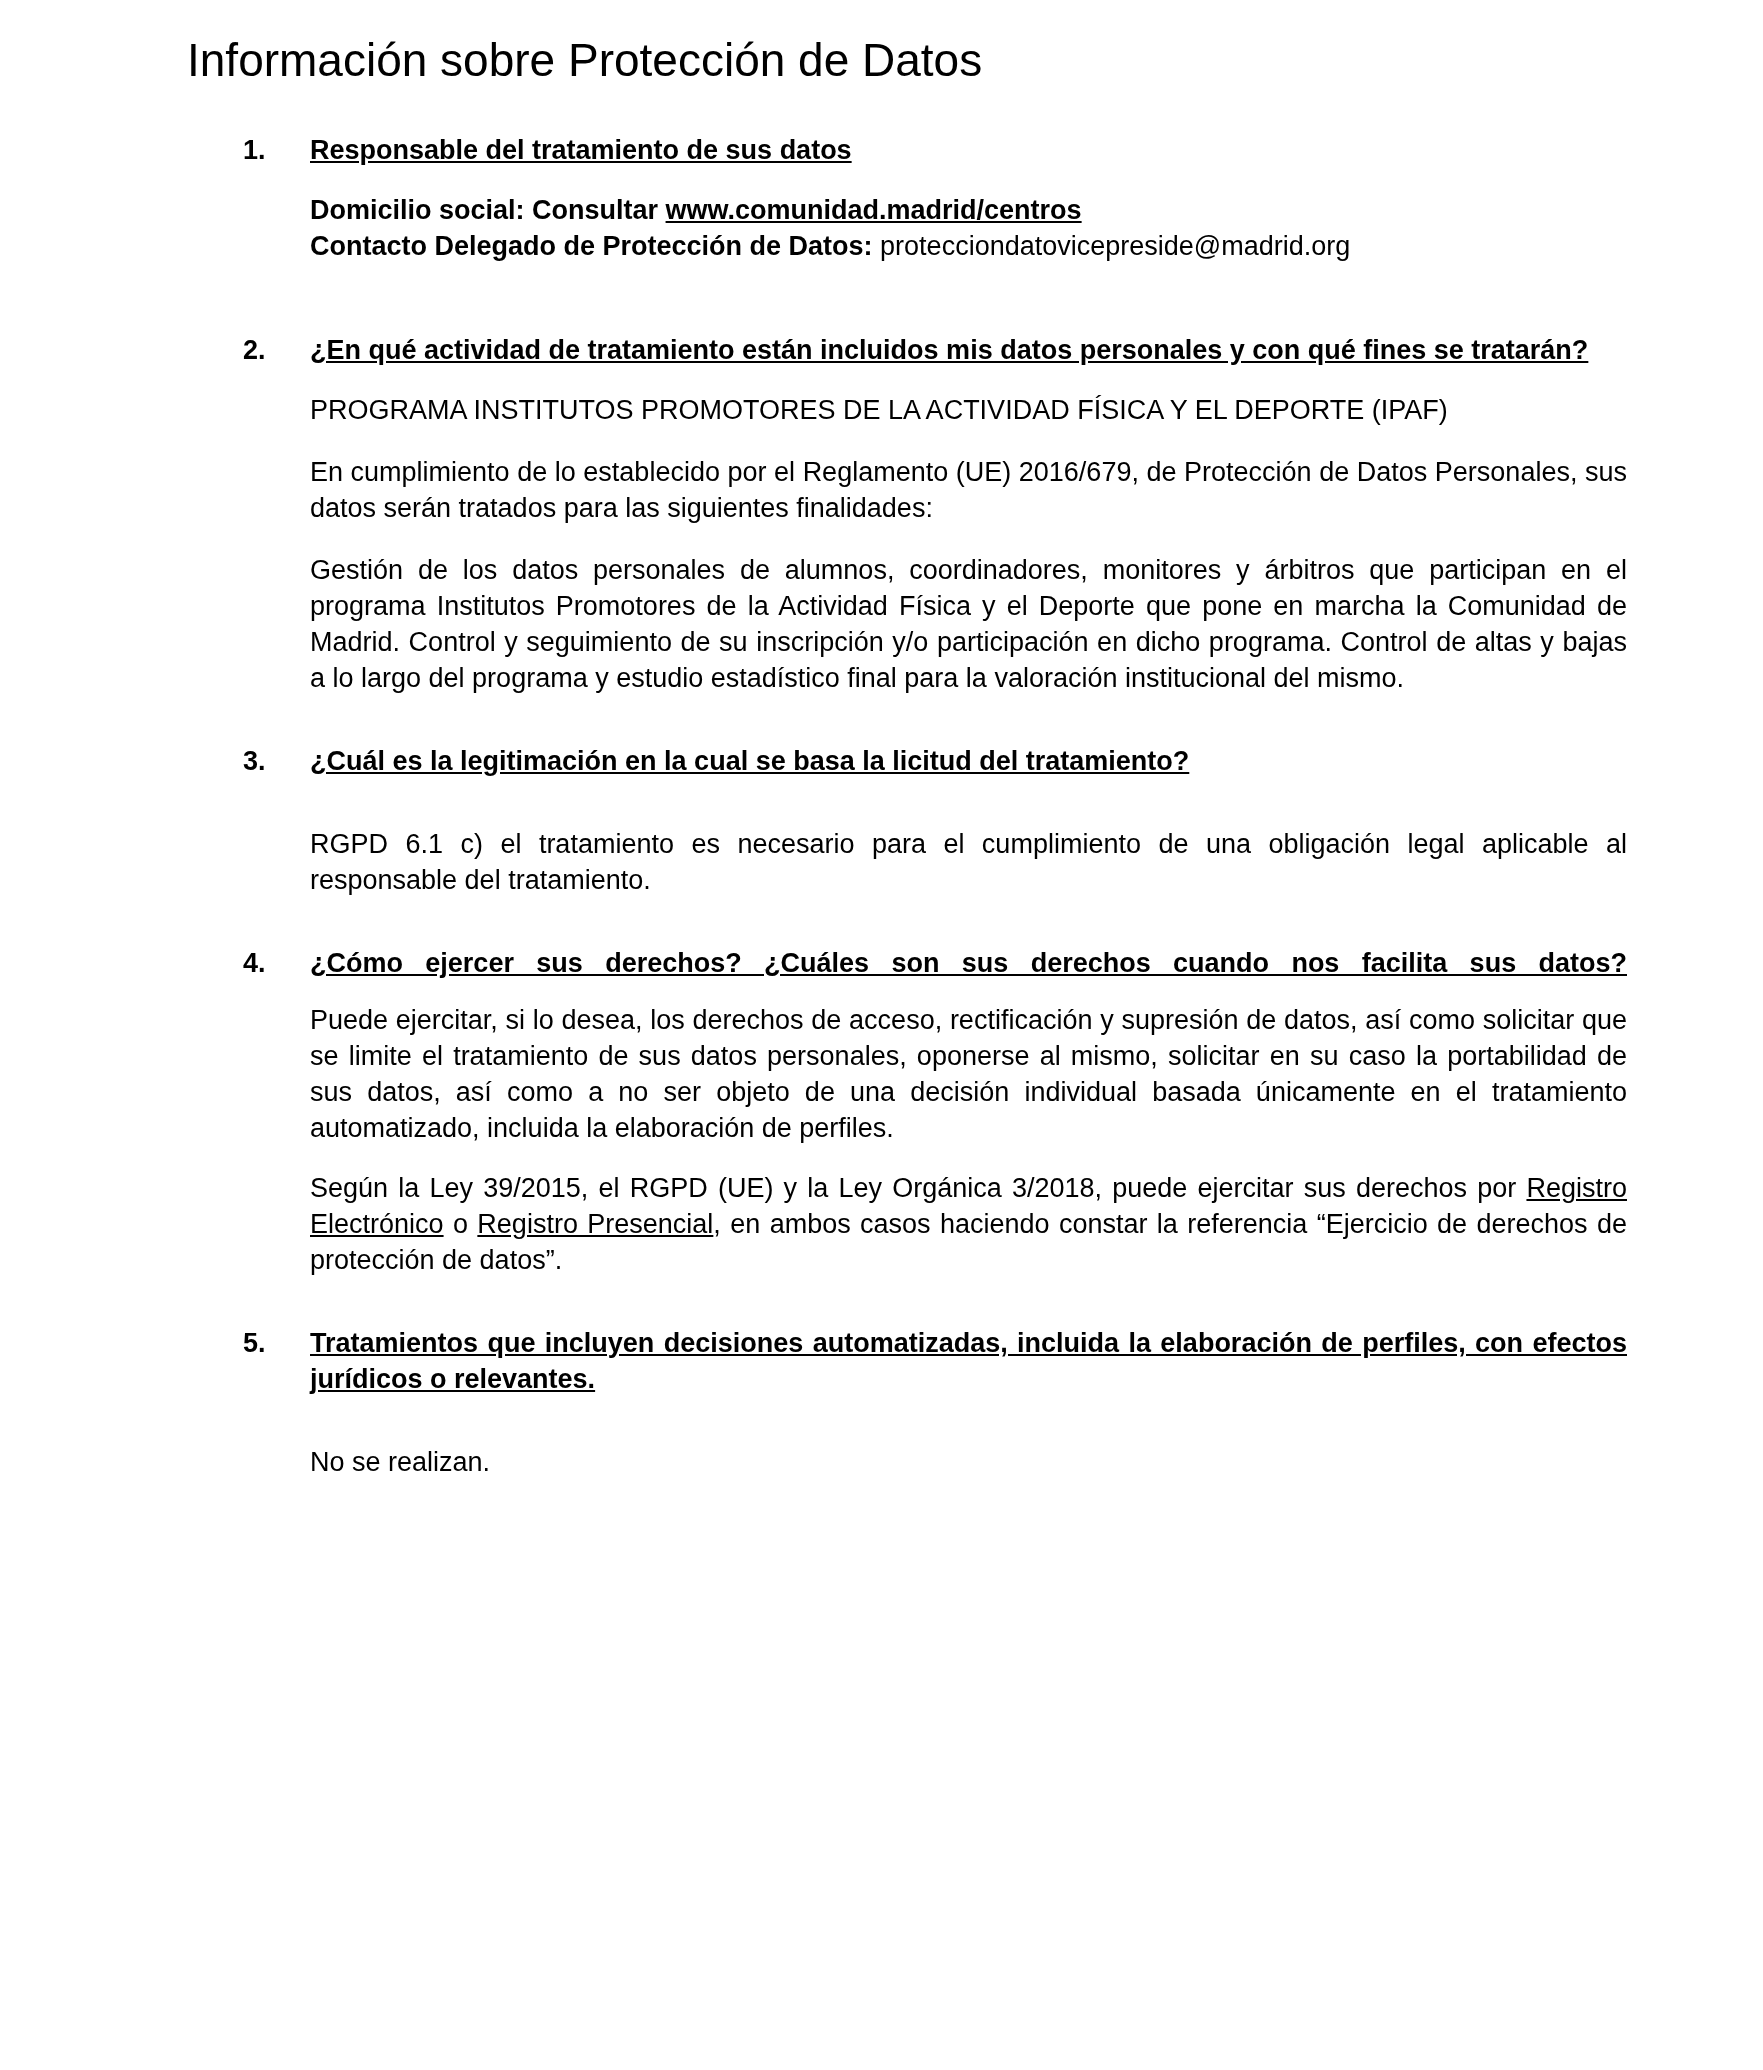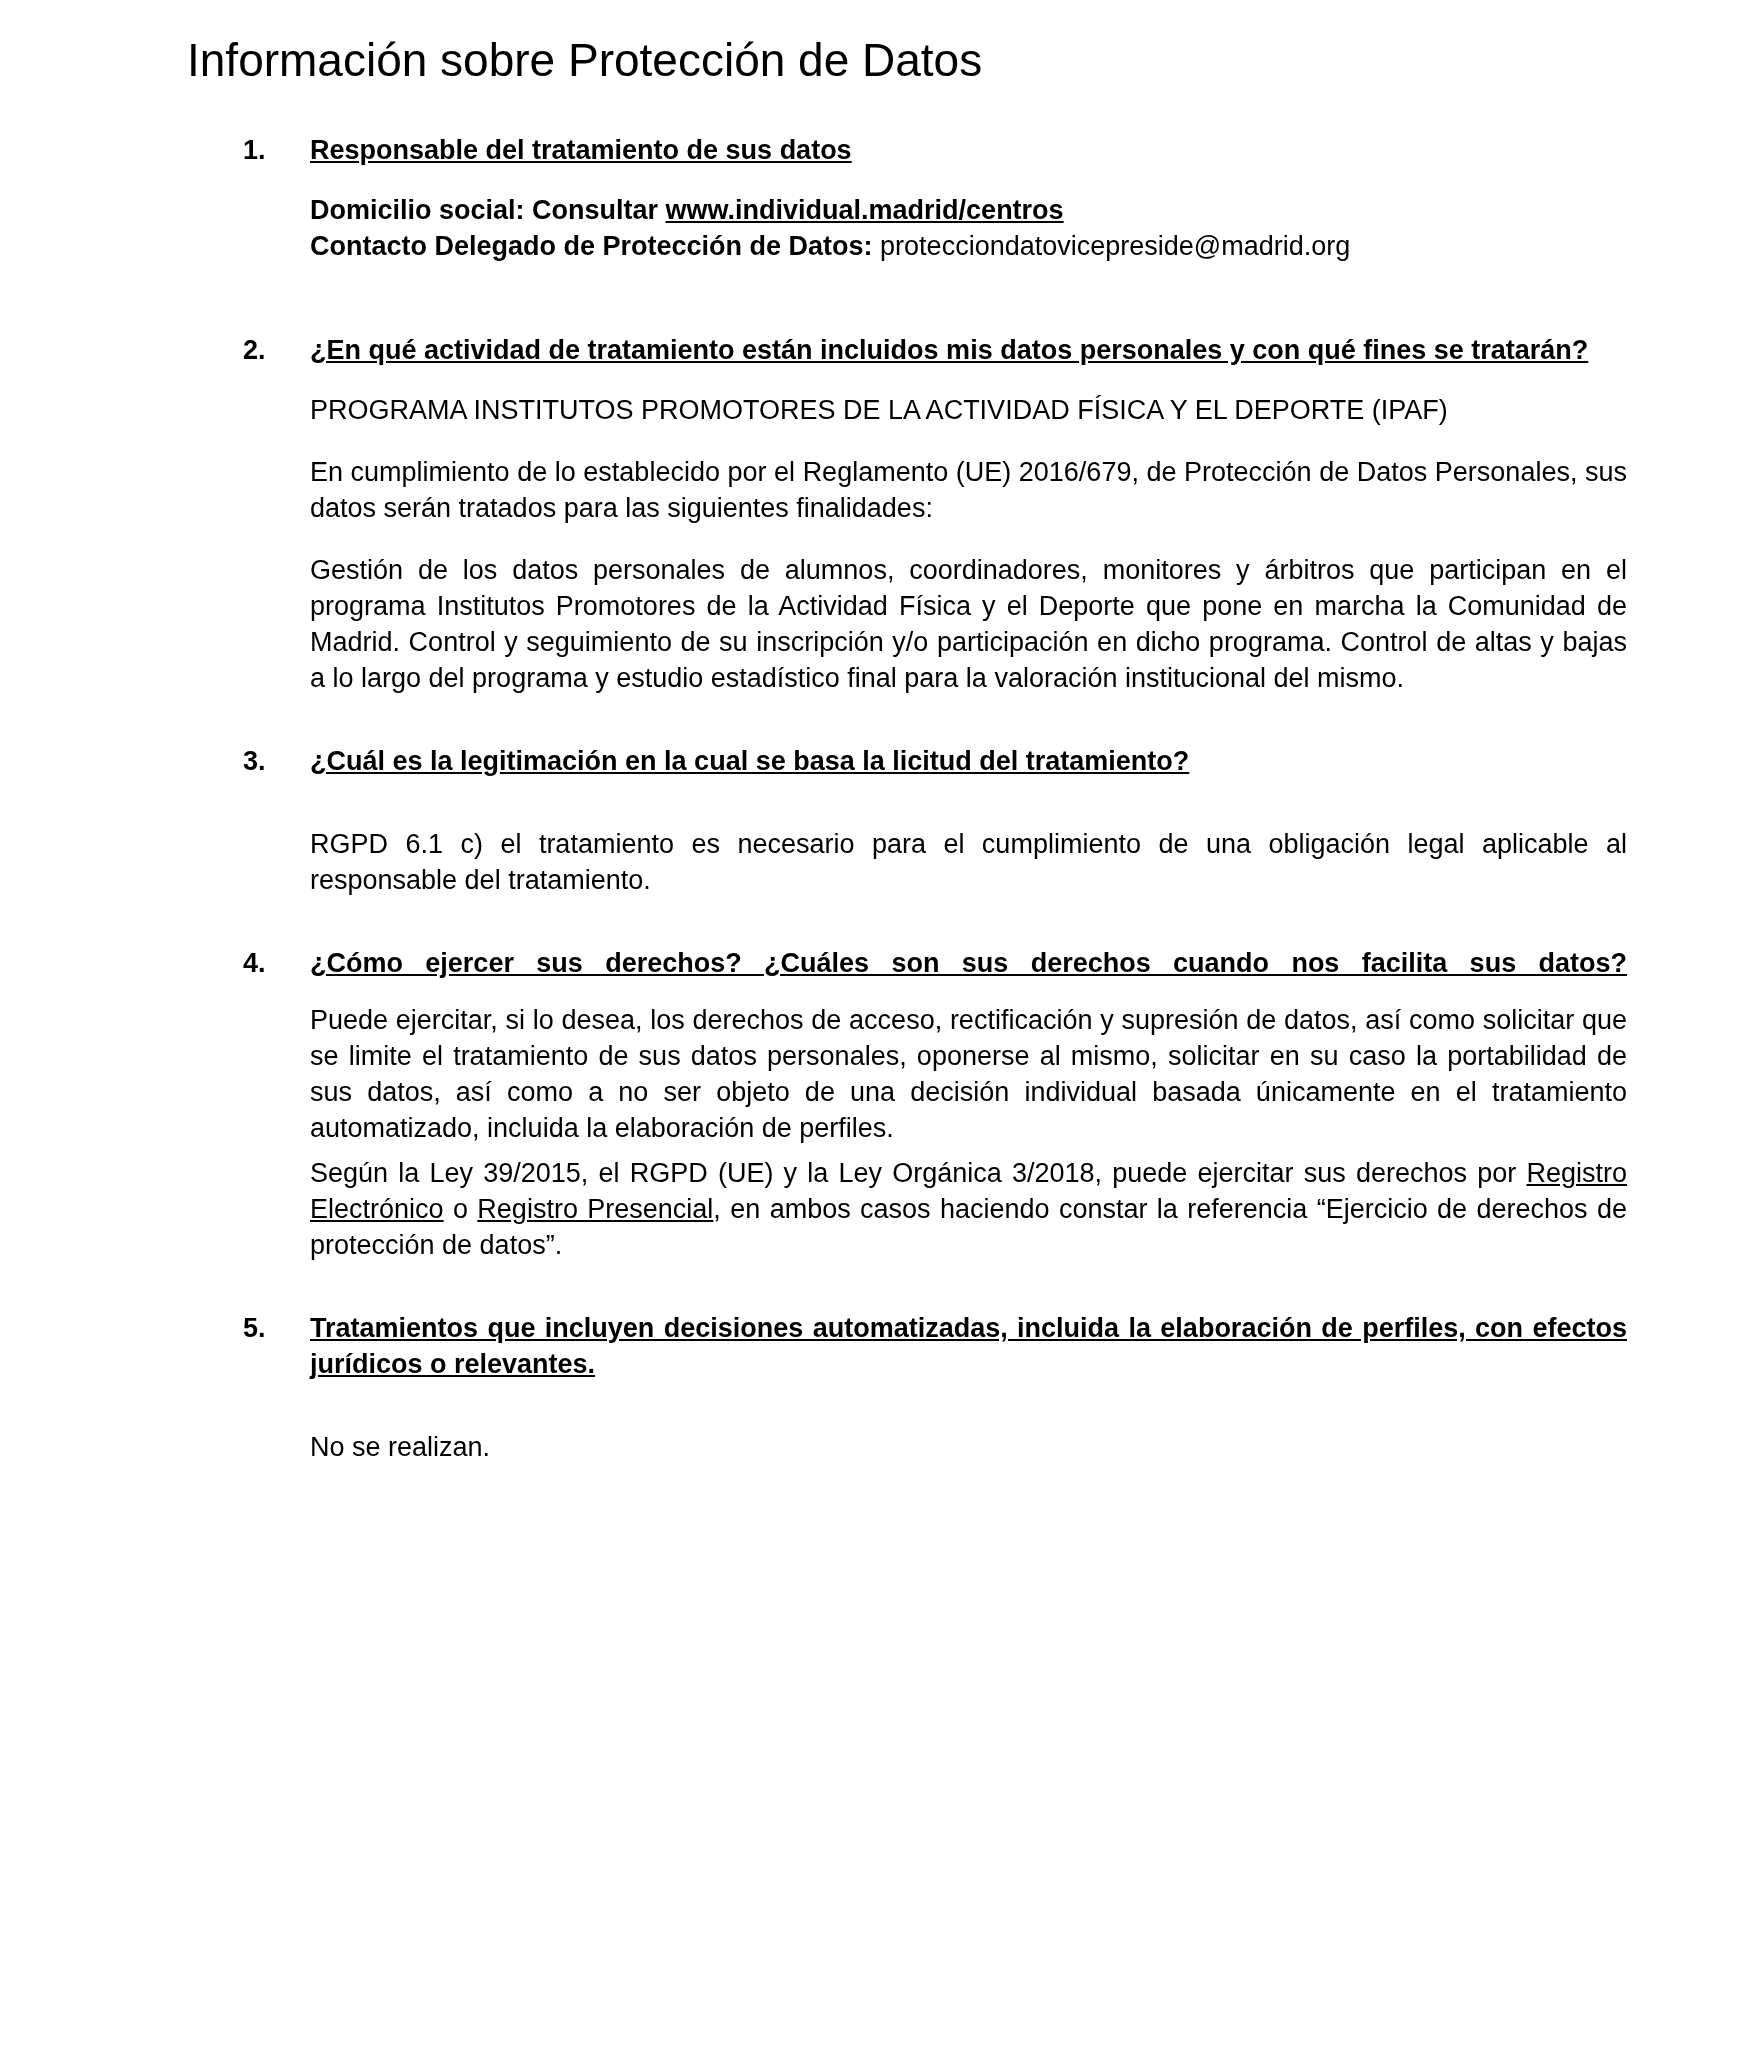--- a/index.html
+++ b/index.html
@@ -40,21 +40,21 @@
     text-align: justify;
     margin: 0 0 24px 0;
   }
   .section-heading.tight { margin-bottom: 21px; }
   .section-heading.justify-last { text-align-last: justify; }
   .para {
     margin: 0 0 26px 0;
     text-align: justify;
   }
   .para.nogap { margin-bottom: 0; }
-  .para.smallgap { margin-bottom: 9px; }
+  .para.smallgap { margin-bottom: 24px; }
   .para:last-child { margin-bottom: 0; }
   .oneline { white-space: nowrap; }
   .law-note {
     font-size: 24px;
     margin: 0;
   }
   .bold { font-weight: bold; }
   .link {
     text-decoration: underline;
     color: #000;
@@ -67,21 +67,21 @@
 </head>
 <body>
 
 <div class="doc">
 
   <h1 class="page-title">Información sobre Protección de Datos</h1>
 
   <div class="section section-1">
     <span class="section-number">1.</span>
     <div class="section-heading">Responsable del tratamiento de sus datos</div>
-    <p class="para nogap"><span class="bold">Domicilio social: Consultar </span><span class="bold link">www.individual.madrid/centros</span></p>
+    <p class="para nogap"><span class="bold">Domicilio social: Consultar </span><span class="bold link">www.comunidad.madrid/centros</span></p>
     <p class="para nogap"><span class="bold">Contacto Delegado de Protección de Datos: </span><span>protecciondatovicepreside@madrid.org</span></p>
   </div>
 
   <div class="section">
     <span class="section-number">2.</span>
     <div class="section-heading">¿En qué actividad de tratamiento están incluidos mis datos personales y con qué fines se tratarán?</div>
     <p class="para oneline">PROGRAMA INSTITUTOS PROMOTORES DE LA ACTIVIDAD FÍSICA Y EL DEPORTE (IPAF)</p>
     <p class="para">En cumplimiento de lo establecido por el Reglamento (UE) 2016/679, de Protección de Datos Personales, sus datos serán tratados para las siguientes finalidades:</p>
     <p class="para">Gestión de los datos personales de alumnos, coordinadores, monitores y árbitros que participan en el programa Institutos Promotores de la Actividad Física y el Deporte que pone en marcha la Comunidad de Madrid. Control y seguimiento de su inscripción y/o participación en dicho programa. Control de altas y bajas a lo largo del programa y estudio estadístico final para la valoración institucional del mismo.</p>
   </div>

